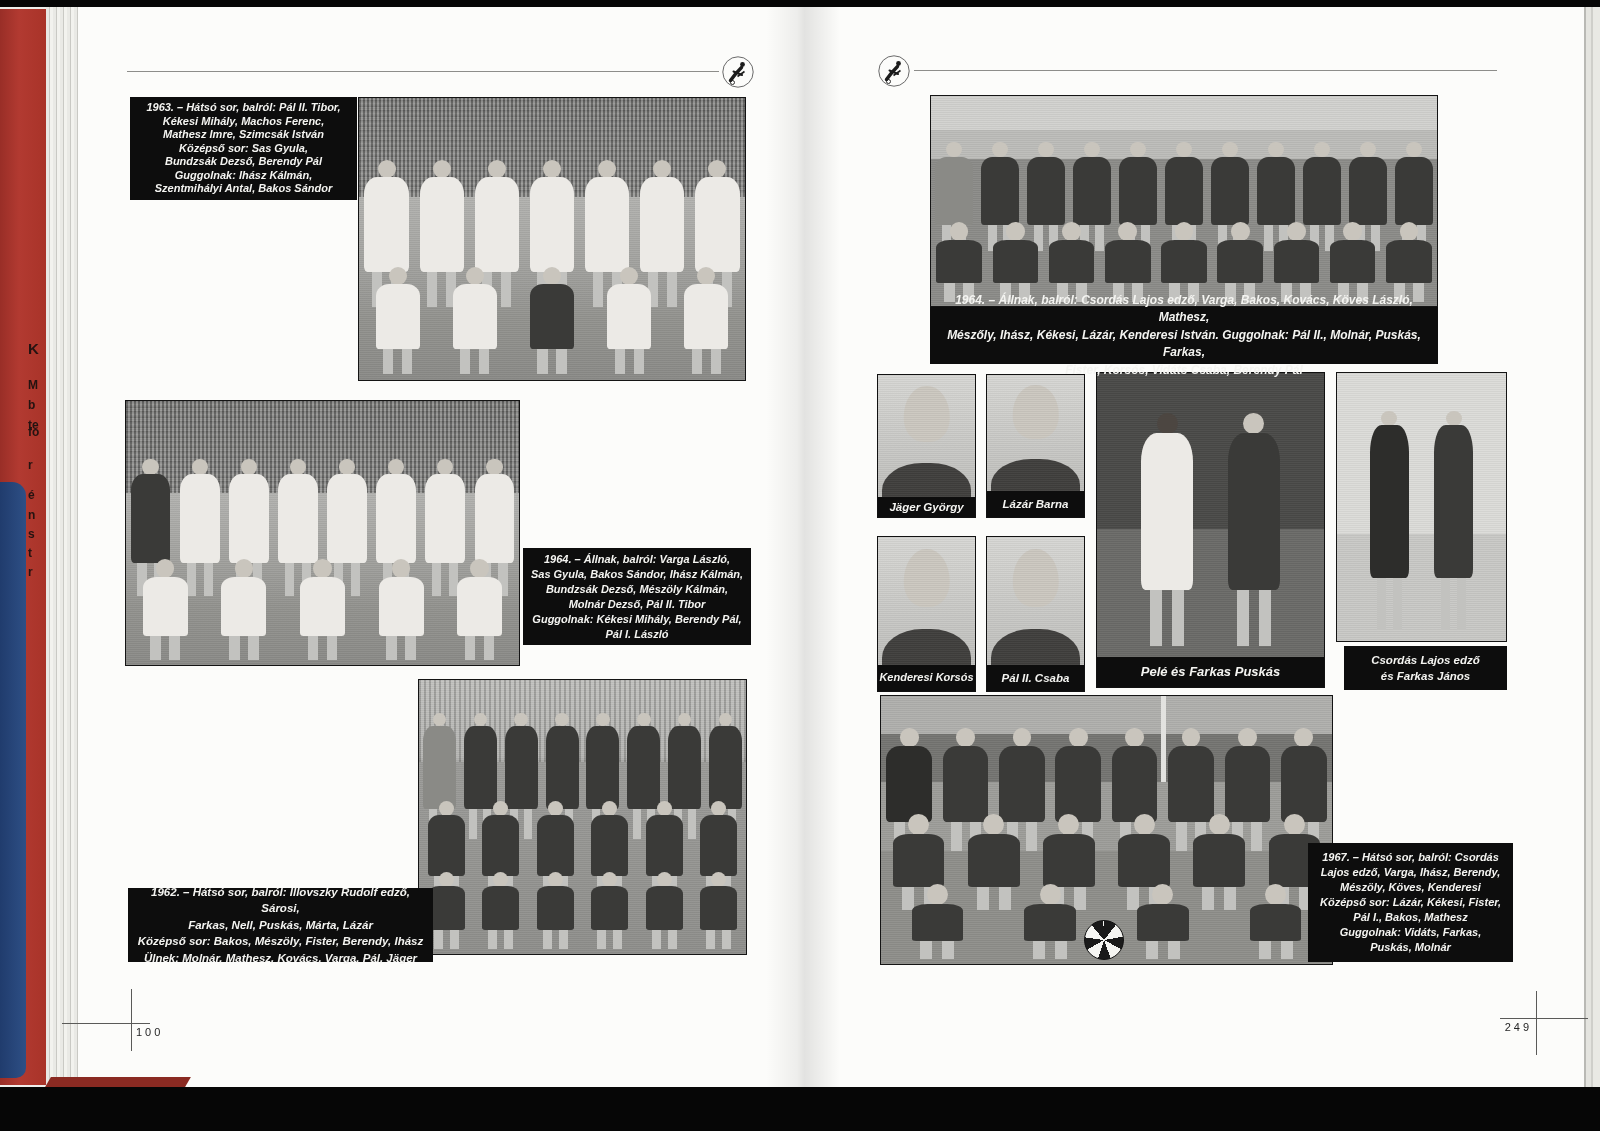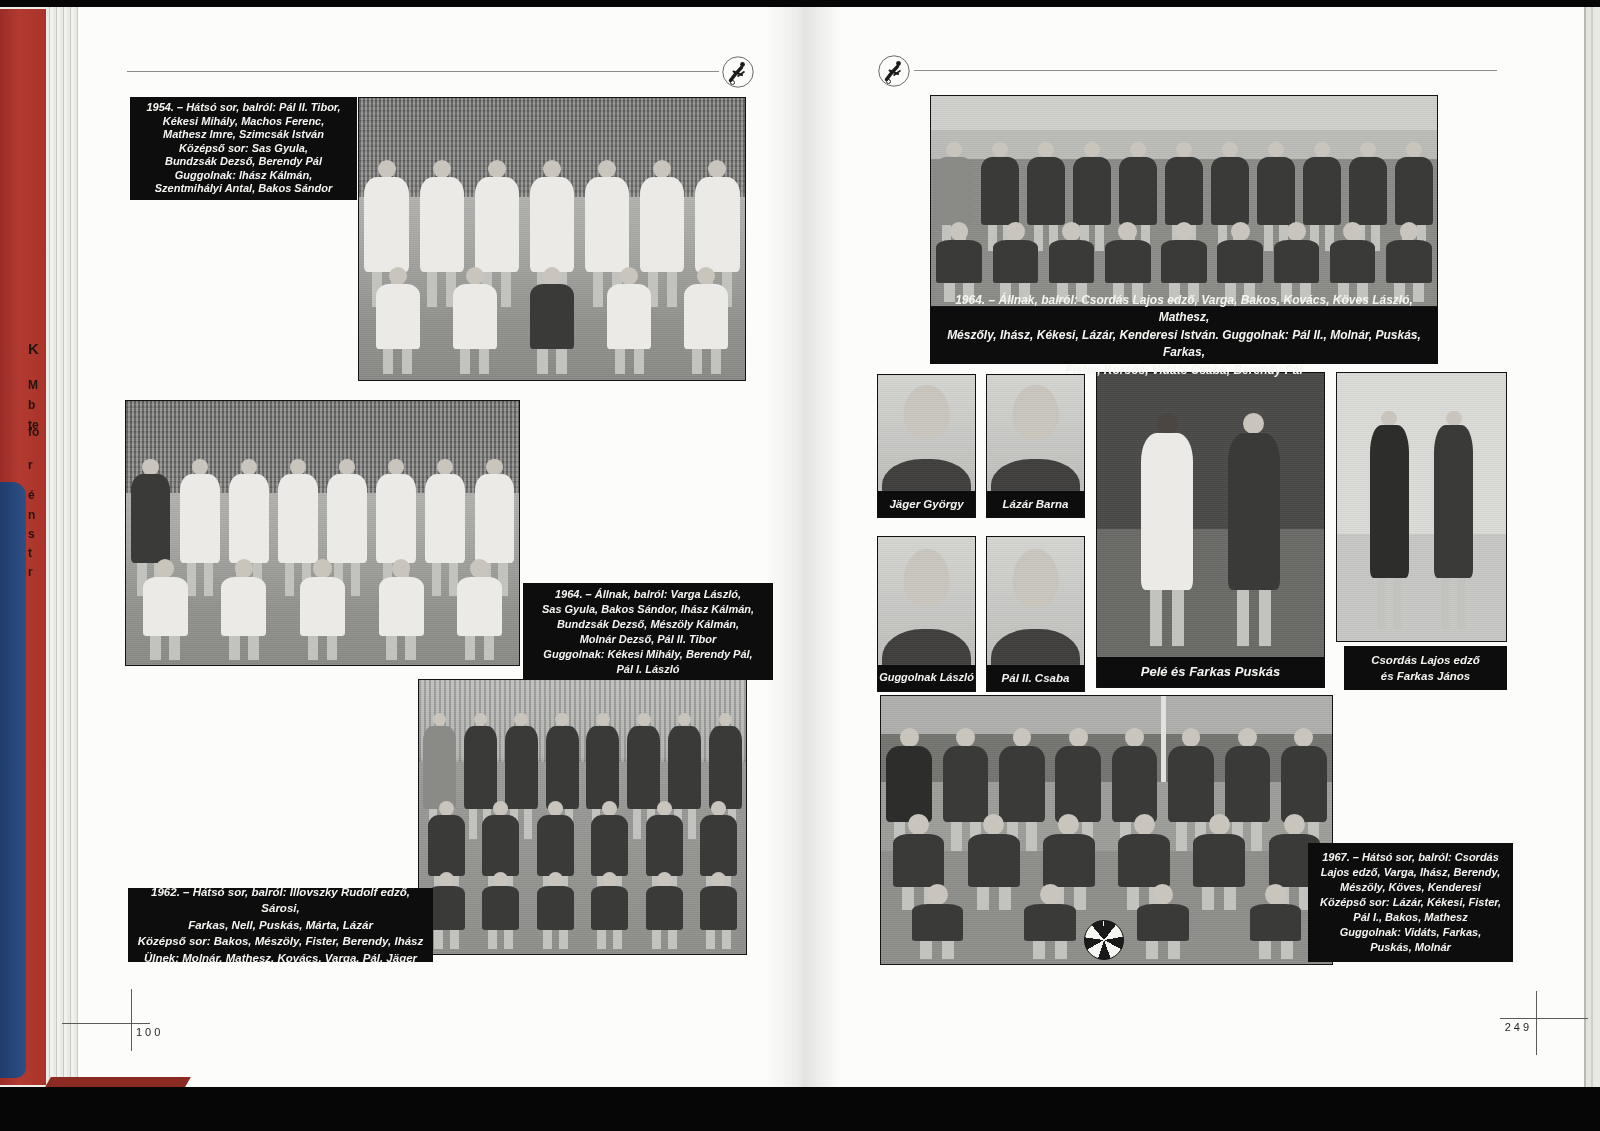--- a/index.html
+++ b/index.html
@@ -101,21 +101,21 @@
   <svg viewBox="0 0 34 34" width="34" height="34">
     <circle cx="17" cy="17" r="15.2" fill="none" stroke="#6a6a6a" stroke-width="1"></circle>
     <circle cx="21.5" cy="9.5" r="2.4" fill="#1c1c1c"></circle>
     <path d="M9.5 25.5 C13 20.5,16 17,20.5 12.5" stroke="#1c1c1c" stroke-width="3.4" fill="none" stroke-linecap="round"></path>
     <path d="M12.5 16.5 L21 20" stroke="#1c1c1c" stroke-width="2" fill="none" stroke-linecap="round"></path>
     <path d="M16.5 21.5 L23.5 16.5" stroke="#1c1c1c" stroke-width="1.6" fill="none"></path>
     <circle cx="11.5" cy="27.5" r="2" fill="none" stroke="#1c1c1c" stroke-width="0.9"></circle>
   </svg>
 </div>
 
-<div class="cap cap-s" style="left:130px;top:97px;width:227px;height:103px;">1954. – Hátsó sor, balról: Pál II. Tibor,
+<div class="cap cap-s" style="left:130px;top:97px;width:227px;height:103px;">1963. – Hátsó sor, balról: Pál II. Tibor,
 Kékesi Mihály, Machos Ferenc,
 Mathesz Imre, Szimcsák István
 Középső sor: Sas Gyula,
 Bundzsák Dezső, Berendy Pál
 Guggolnak: Ihász Kálmán,
 Szentmihályi Antal, Bakos Sándor</div>
 <div class="photo framed bg-crowd" style="left:358px;top:97px;width:388px;height:284px;">
     <div class="fig" style="left: 0.64%; width: 13%; height: 52%; bottom: 26%;">
       <i class="head" style="background:#c9c5bd"></i>
       <i class="torso" style="background:#eceae6"></i>
@@ -238,21 +238,21 @@
       <i class="head" style="background:#c9c5bd"></i>
       <i class="torso" style="background:#eceae6"></i>
       <i class="legs"></i>
     </div>
     <div class="fig" style="left: 83.5%; width: 13%; height: 38%; bottom: 2%;">
       <i class="head" style="background:#c9c5bd"></i>
       <i class="torso" style="background:#eceae6"></i>
       <i class="legs"></i>
     </div>
   </div>
-<div class="cap cap-m" style="left:523px;top:583px;width:250px;height:97px;">1964. – Állnak, balról: Varga László,
+<div class="cap cap-m" style="left:523px;top:548px;width:228px;height:97px;">1964. – Állnak, balról: Varga László,
 Sas Gyula, Bakos Sándor, Ihász Kálmán,
 Bundzsák Dezső, Mészöly Kálmán,
 Molnár Dezső, Pál II. Tibor
 Guggolnak: Kékesi Mihály, Berendy Pál,
 Pál I. László</div>
 
 <div class="photo framed bg-stands" style="left:418px;top:679px;width:329px;height:276px;">
     <div class="fig" style="left: 0.5%; width: 11.5%; height: 46%; bottom: 42%;">
       <i class="head" style="background:#c9c5bd"></i>
       <i class="torso" style="background:#8a8a86"></i>
@@ -479,35 +479,35 @@
   </div>
 <div class="cap cap-w" style="left:930px;top:307px;width:508px;height:57px;">1964. – Állnak, balról: Csordás Lajos edző, Varga, Bakos, Kovács, Köves László, Mathesz,
 Mészőly, Ihász, Kékesi, Lázár, Kenderesi István. Guggolnak: Pál II., Molnár, Puskás, Farkas,
 Fister, Korsós, Vidáts Csaba, Berendy Pál</div>
 
 <div class="portrait" style="left:877px;top:374px;width:99px;height:144px;">
   <div class="photo bg-port">
       <i class="bust-head"></i>
       <i class="bust-sh"></i>
     </div>
-  <div class="plabel" style="height:26px;font-size:11.5px;">Jäger György</div>
+  <div class="plabel" style="height:20px;font-size:11.5px;">Jäger György</div>
 </div>
 <div class="portrait" style="left:986px;top:374px;width:99px;height:144px;">
   <div class="photo bg-port">
       <i class="bust-head"></i>
       <i class="bust-sh"></i>
     </div>
   <div class="plabel" style="height:26px;font-size:11.5px;">Lázár Barna</div>
 </div>
 <div class="portrait" style="left:877px;top:536px;width:99px;height:156px;">
   <div class="photo bg-port">
       <i class="bust-head"></i>
       <i class="bust-sh"></i>
     </div>
-  <div class="plabel" style="height:26px;font-size:11px;">Guggolnak László</div>
+  <div class="plabel" style="height:26px;font-size:11px;">Kenderesi Korsós</div>
 </div>
 <div class="portrait" style="left:986px;top:536px;width:99px;height:156px;">
   <div class="photo bg-port">
       <i class="bust-head"></i>
       <i class="bust-sh"></i>
     </div>
   <div class="plabel" style="height:26px;font-size:11.5px;">Pál II. Csaba</div>
 </div>
 
 <div class="portrait" style="left:1096px;top:372px;width:229px;height:316px;">

